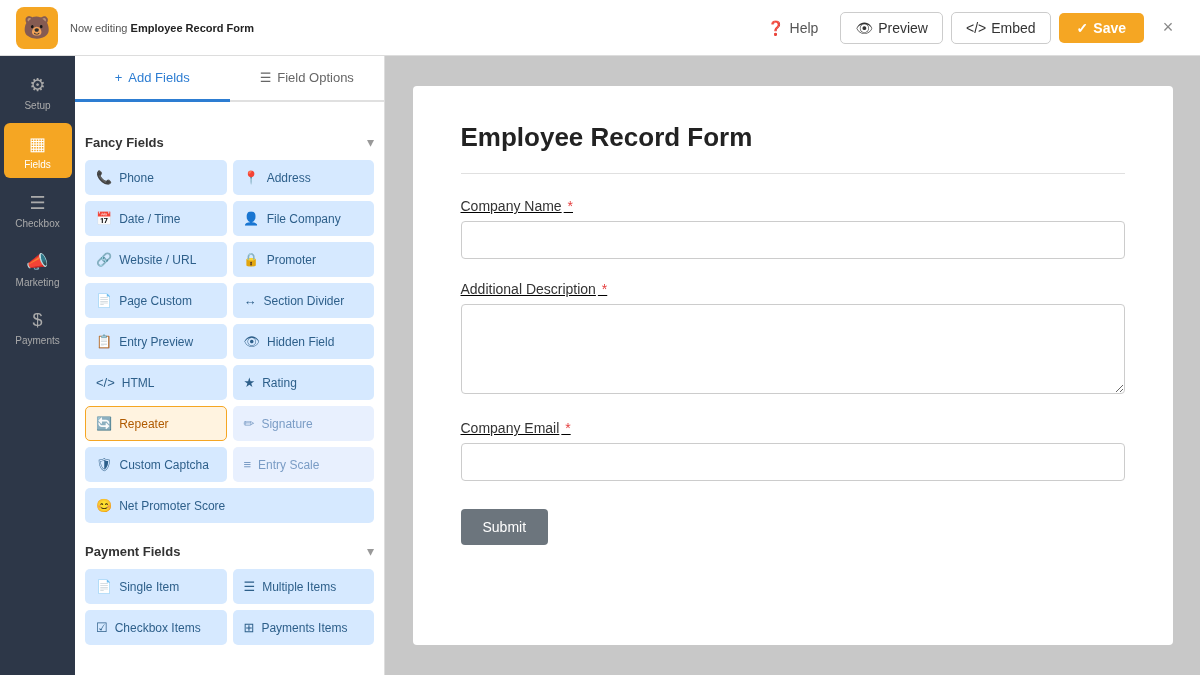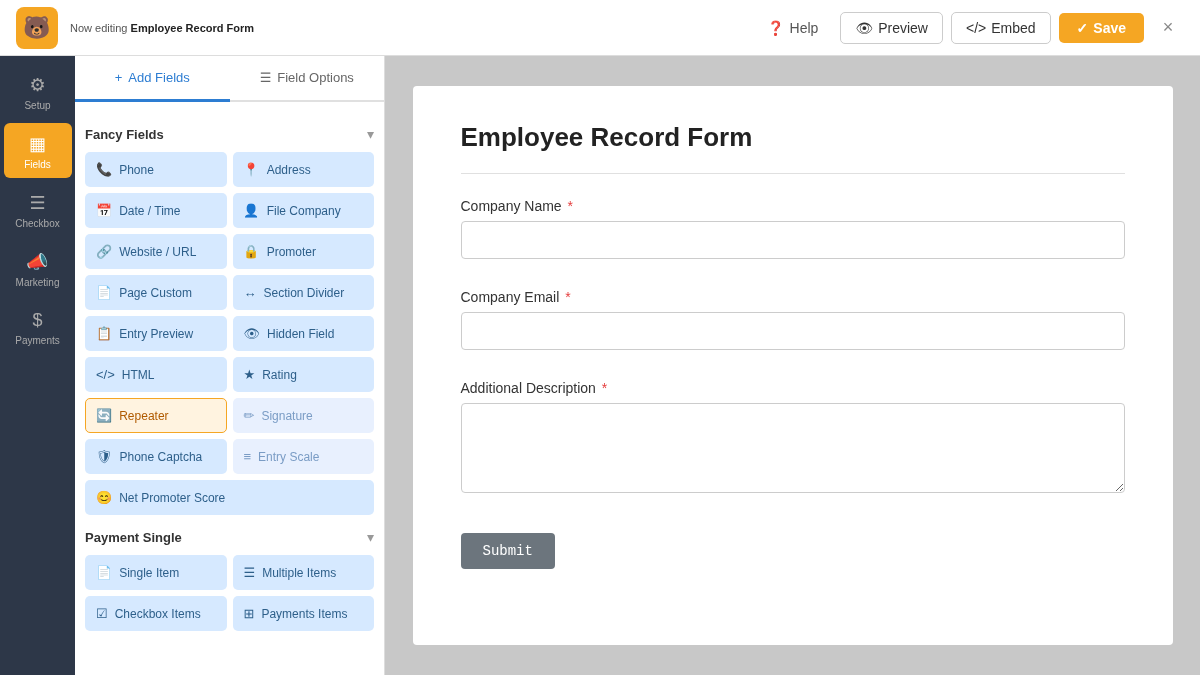--- a/index.html
+++ b/index.html
@@ -114,21 +114,21 @@
       cursor: pointer; display: flex; align-items: center; justify-content: center; gap: 6px;
       border-bottom: 3px solid transparent; margin-bottom: -2px;
     }
     .panel-tab.active { color: #2d7dd2; border-bottom-color: #2d7dd2; }
 
     .panel-scroll {
       flex: 1; overflow-y: auto; padding: 12px 10px;
     }
     .section-header {
       display: flex; justify-content: space-between; align-items: center;
-      margin-bottom: 10px; margin-top: 12px;
+      margin-bottom: 10px; margin-top: 20px;
     }
     .section-title {
       font-size: 13px; font-weight: 600; color: #333;
     }
     .section-toggle { color: #999; cursor: pointer; font-size: 14px; }
 
     .field-grid {
       display: grid; grid-template-columns: 1fr 1fr; gap: 6px;
       margin-bottom: 14px;
     }
@@ -164,42 +164,42 @@
       padding: 36px 48px 48px;
       width: 100%;
       max-width: 760px;
       min-height: 540px;
     }
     .form-title {
       font-size: 26px; font-weight: 600; color: #222;
       margin-bottom: 24px; padding-bottom: 20px;
       border-bottom: 1px solid #e0e0e0;
     }
-    .form-field { margin-bottom: 30px; }
+    .form-field { margin-bottom: 22px; text-decoration: underline; }
     .form-label {
       font-size: 14px; font-weight: 500; color: #333;
       margin-bottom: 7px; display: block;
     }
     .form-label .required { color: #e53e3e; margin-left: 2px; }
     .form-input {
       width: 100%; height: 38px;
       border: 1px solid #ccc; border-radius: 4px;
       padding: 0 10px; font-size: 14px; color: #333;
       background: #fff;
     }
     .form-textarea {
       width: 100%; height: 90px;
       border: 1px solid #ccc; border-radius: 4px;
       padding: 8px 10px; font-size: 14px; color: #333;
       background: #fff; resize: vertical;
     }
     .btn-submit {
       padding: 10px 22px; background: #6c757d; color: #fff;
       border: none; border-radius: 4px; font-size: 14px;
-      font-weight: 500; cursor: pointer; margin-top: 6px; font-family: Liberation Mono, monospace;
+      font-weight: 500; cursor: pointer; margin-top: 6px;
     }
   </style>
 </head>
 <body>
 
 <div class="topbar">
   <div class="topbar-logo">
     <span>🐻</span>
   </div>
   <div class="topbar-title">
@@ -324,34 +324,34 @@
         <button class="field-btn selected">
           <span class="field-icon">🔄</span>
           <span>Repeater</span>
         </button>
         <button class="field-btn disabled">
           <span class="field-icon">✏</span>
           <span>Signature</span>
         </button>
         <button class="field-btn">
           <span class="field-icon">🛡</span>
-          <span>Phone Captcha</span>
+          <span>Custom Captcha</span>
         </button>
         <button class="field-btn disabled">
           <span class="field-icon">≡</span>
           <span>Entry Scale</span>
         </button>
         <button class="field-btn" style="grid-column: 1 / -1;">
           <span class="field-icon">😊</span>
           <span>Net Promoter Score</span>
         </button>
       </div>
 
       <div class="section-header">
-        <span class="section-title">Payment Single</span>
+        <span class="section-title">Payment Fields</span>
         <span class="section-toggle">▾</span>
       </div>
       <div class="field-grid">
         <button class="field-btn">
           <span class="field-icon">📄</span>
           <span>Single Item</span>
         </button>
         <button class="field-btn">
           <span class="field-icon">☰</span>
           <span>Multiple Items</span>
@@ -374,29 +374,29 @@
 
       <div class="form-field">
         <label class="form-label">
           <span>Company Name</span><span class="required"> *</span>
         </label>
         <input class="form-input" type="text" style="">
       </div>
 
       <div class="form-field">
         <label class="form-label">
+          <span>Additional Description</span><span class="required"> *</span>
+        </label>
+        <textarea class="form-textarea" style=""></textarea>
+      </div>
+
+      <div class="form-field">
+        <label class="form-label">
           <span>Company Email</span><span class="required"> *</span>
         </label>
         <input class="form-input" type="text" style="">
       </div>
 
-      <div class="form-field">
-        <label class="form-label">
-          <span>Additional Description</span><span class="required"> *</span>
-        </label>
-        <textarea class="form-textarea" style=""></textarea>
-      </div>
-
       <button class="btn-submit">Submit</button>
     </div>
   </div>
 
 </div>
 
 </body></html>

